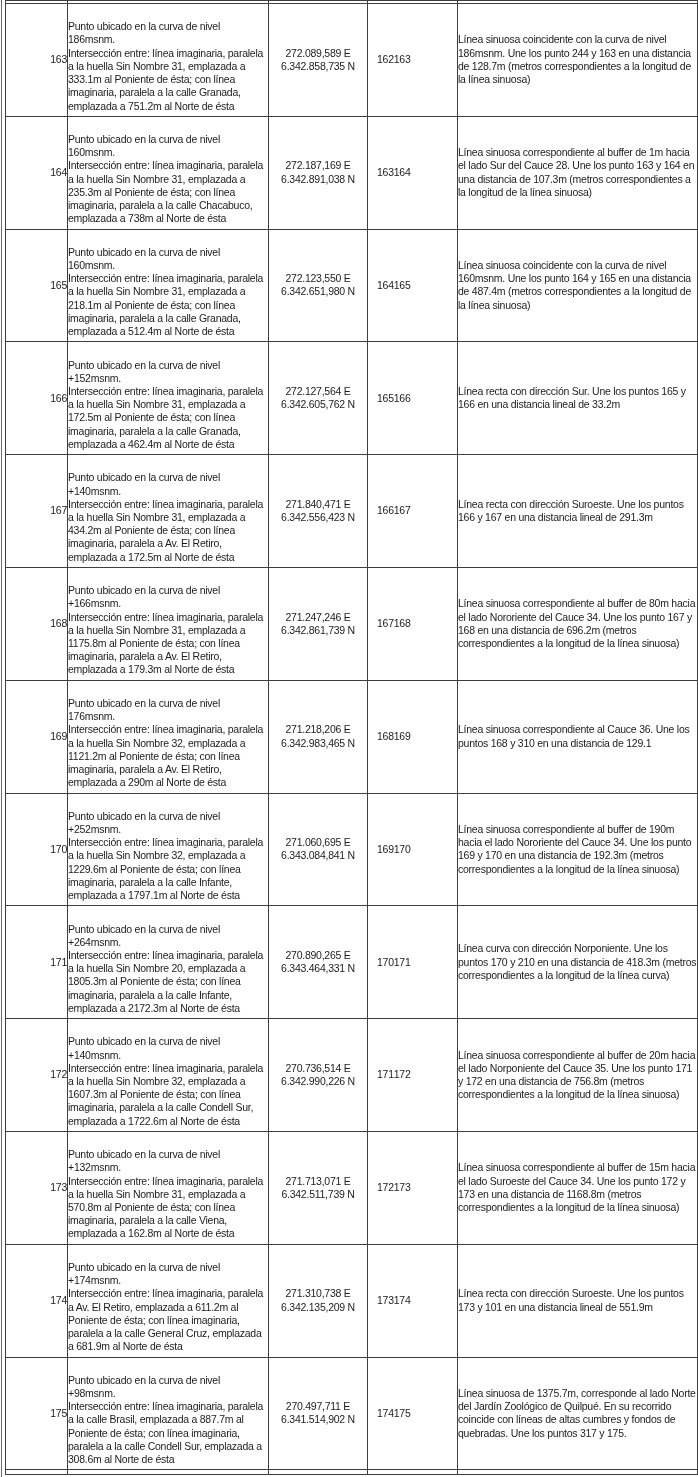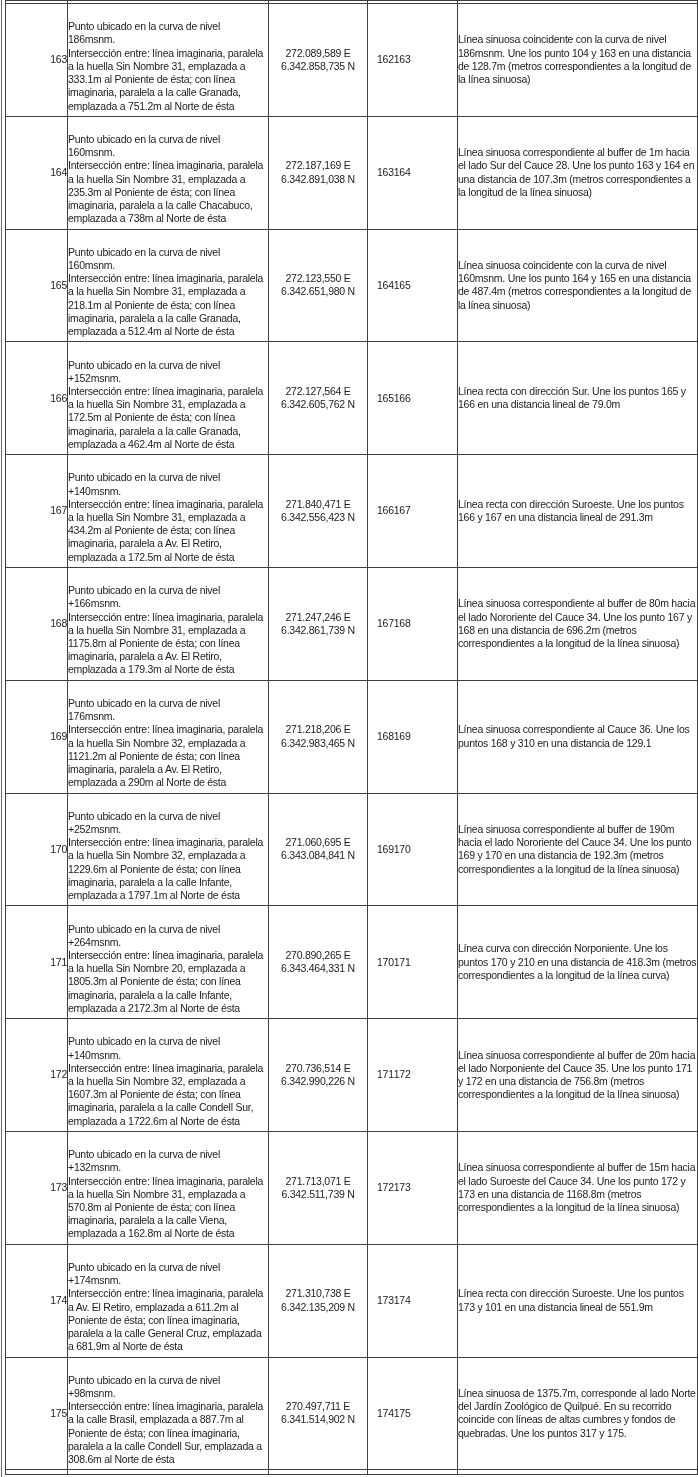--- a/index.html
+++ b/index.html
@@ -100,21 +100,21 @@
       <div>272.089,589 E</div>
       <div>6.342.858,735 N</div>
     </td>
     <td class="cell-pts">
       <div class="pts-wrap">
         <span>162</span>
         <span>163</span>
       </div>
     </td>
     <td class="cell-line">
-      <span>Línea sinuosa coincidente con la curva de nivel 186msnm. Une los punto  104 y 163 en una distancia de 128.7m (metros correspondientes a la longitud de la línea sinuosa)</span>
+      <span>Línea sinuosa coincidente con la curva de nivel 186msnm. Une los punto  244 y 163 en una distancia de 128.7m (metros correspondientes a la longitud de la línea sinuosa)</span>
     </td>
   </tr>
 
   <tr class="data-row">
     <td class="cell-num">
       <span>164</span>
     </td>
     <td class="cell-desc">
       <span>Punto ubicado en la curva de nivel 160msnm.
 Intersección entre: línea imaginaria, paralela a la huella Sin Nombre 31, emplazada a 235.3m al Poniente de ésta; con línea imaginaria, paralela a la calle Chacabuco, emplazada a 738m al Norte de ésta</span>
@@ -169,21 +169,21 @@
       <div>272.127,564 E</div>
       <div>6.342.605,762 N</div>
     </td>
     <td class="cell-pts">
       <div class="pts-wrap">
         <span>165</span>
         <span>166</span>
       </div>
     </td>
     <td class="cell-line">
-      <span>Línea recta con dirección Sur. Une los puntos 165 y 166 en una distancia lineal de 79.0m</span>
+      <span>Línea recta con dirección Sur. Une los puntos 165 y 166 en una distancia lineal de 33.2m</span>
     </td>
   </tr>
 
   <tr class="data-row">
     <td class="cell-num">
       <span>167</span>
     </td>
     <td class="cell-desc">
       <span>Punto ubicado en la curva de nivel +140msnm.
 Intersección entre: línea imaginaria, paralela a la huella Sin Nombre 31, emplazada a 434.2m al Poniente de ésta; con línea imaginaria, paralela a Av. El Retiro, emplazada a 172.5m al Norte de ésta</span>

